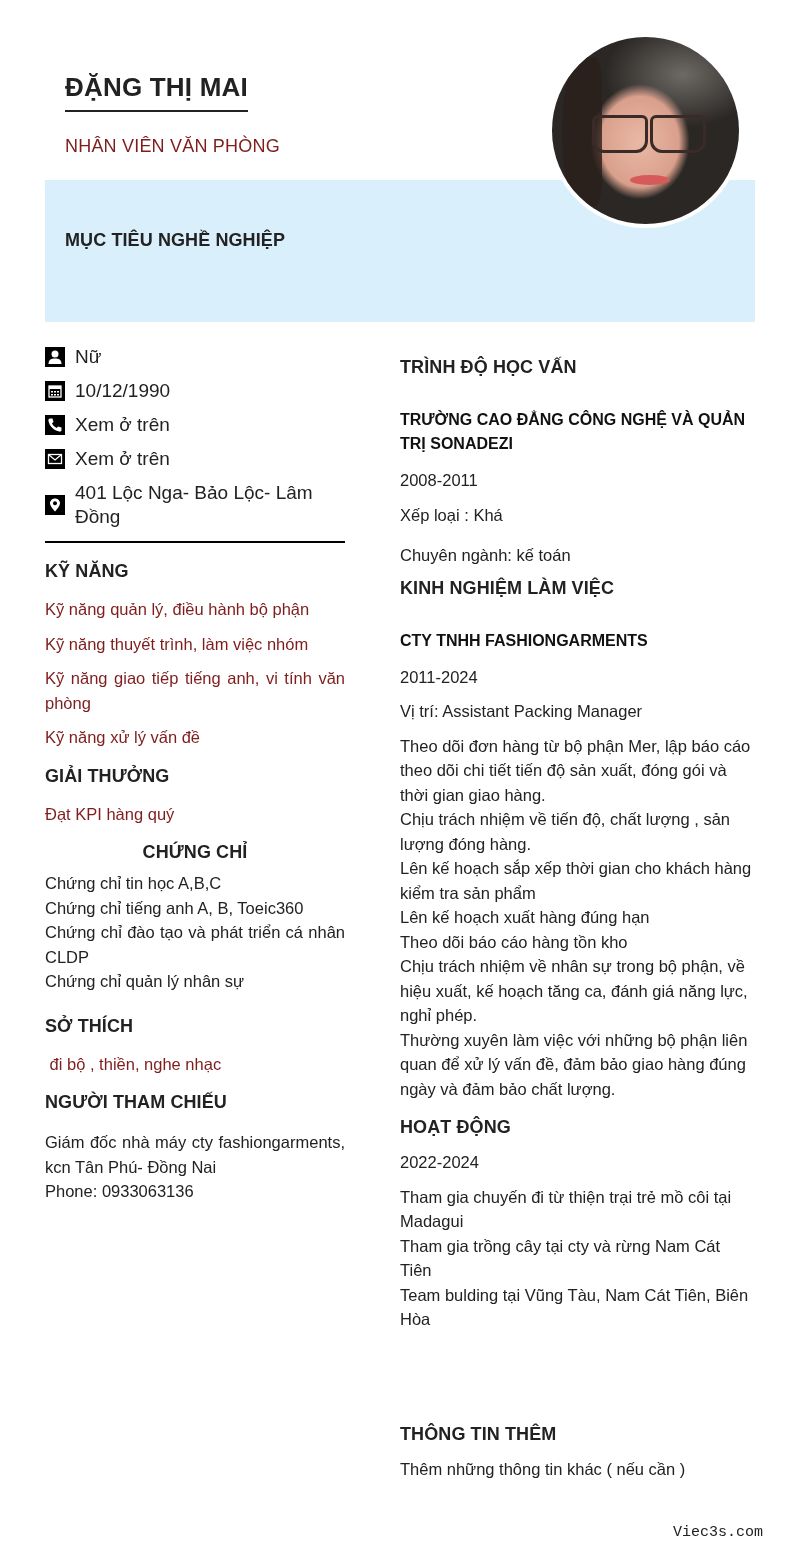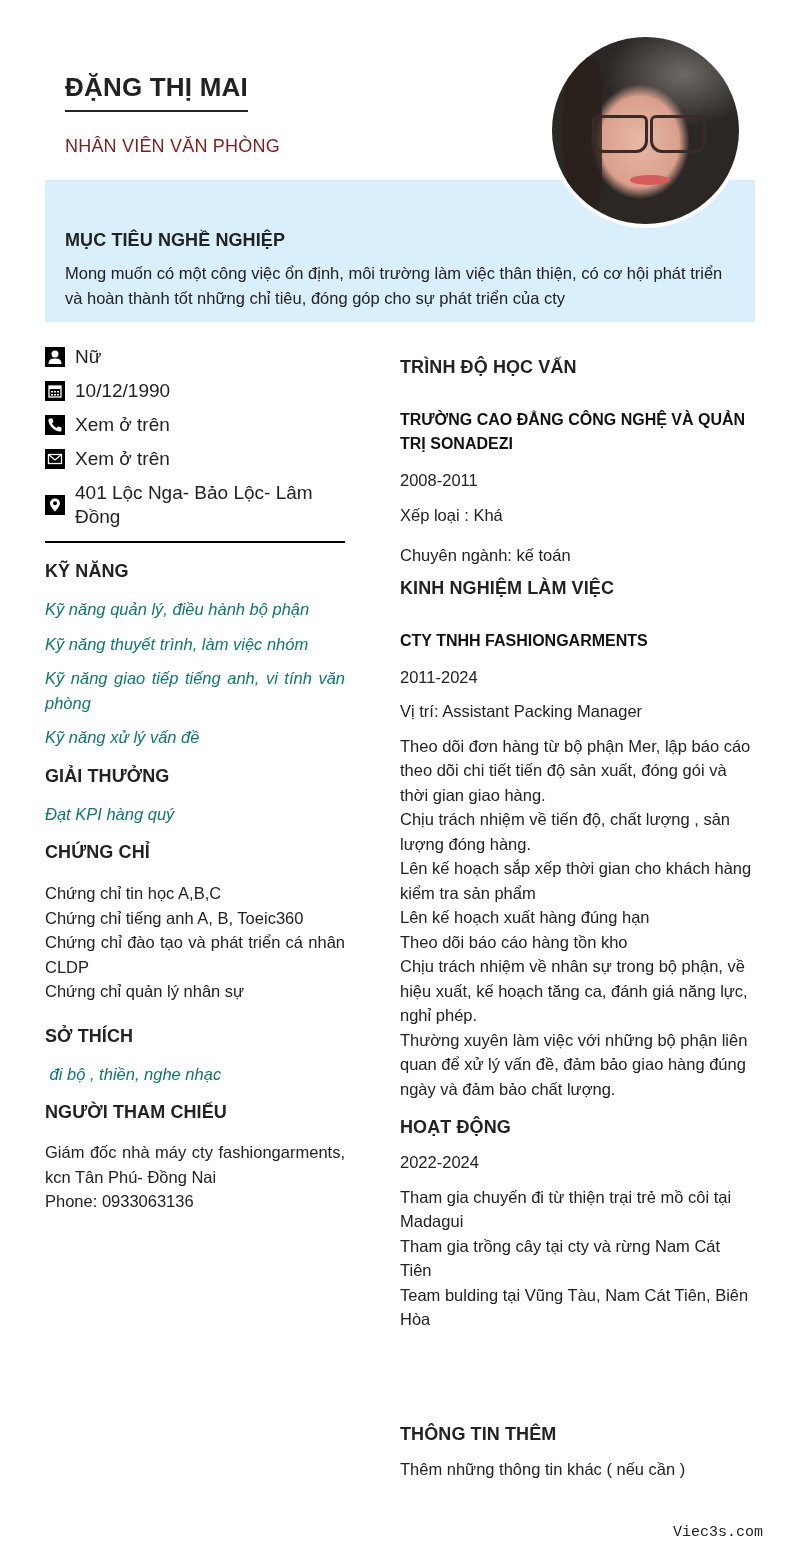--- a/index.html
+++ b/index.html
@@ -28,21 +28,21 @@
 
   .left-col { position: absolute; left: 45px; top: 345px; width: 300px; }
   .contact-item { display: flex; align-items: flex-start; font-size: 19px; line-height: 24px; margin-bottom: 10px; color: #222; }
   .contact-item .ic { width: 20px; height: 20px; background: #000; margin-right: 10px; flex-shrink: 0; margin-top: 2px; display: flex; align-items: center; justify-content: center; }
   .contact-item.addr .ic { margin-top: 14px; }
   .divider { width: 300px; height: 2px; background: #000; margin-top: 12px; margin-bottom: 18px; }
 
   .sec-title { font-size: 18px; font-weight: bold; color: #222; letter-spacing: 0.1px; }
   .l-sec { margin-bottom: 16px; }
   .l-sec .sec-title { margin-bottom: 15px; }
-  .l-item { font-size: 16.5px; line-height: 24.5px; margin-bottom: 10px; color: #0f766e; font-style: italic; }
+  .l-item { font-size: 16.5px; line-height: 24.5px; margin-bottom: 10px; color: #7f1d1d; }
   .l-item-tight { font-size: 16.5px; line-height: 24.5px; color: #222; }
   .justify { text-align: justify; }
 
   .right-col { position: absolute; left: 400px; top: 357px; width: 355px; }
   .r-sec .sec-title { margin-bottom: 0; }
   .org { font-size: 16px; font-weight: bold; color: #111; line-height: 24px; }
   .r-item { font-size: 16.5px; line-height: 24.5px; color: #222; }
   .mb10 { margin-bottom: 10px; }
 
   .footer { position: absolute; right: 37px; top: 1524px; font-family: "Liberation Mono", "DejaVu Sans Mono", monospace; font-size: 15px; color: #222; }
@@ -50,21 +50,20 @@
 </head>
 <body>
 
 <div class="header">
   <div class="name">ĐẶNG THỊ MAI</div>
   <div class="job-title">NHÂN VIÊN VĂN PHÒNG</div>
 </div>
 
 <div class="objective">
   <div class="sec-title">MỤC TIÊU NGHỀ NGHIỆP</div>
-  <div class="obj-text">Mong muốn có một công việc ổn định, môi trường làm việc thân thiện, có cơ hội phát triển và hoàn thành tốt những chỉ tiêu, đóng góp cho sự phát triển của cty</div>
 </div>
 
 <div class="photo-wrap">
   <div class="photo">
     <div class="hair"></div>
     <div class="glasses"></div>
     <div class="lips"></div>
   </div>
 </div>
 
@@ -131,21 +130,21 @@
     <div class="l-item justify">Kỹ năng giao tiếp tiếng anh, vi tính văn phòng</div>
     <div class="l-item">Kỹ năng xử lý vấn đề</div>
   </div>
 
   <div class="l-sec">
     <div class="sec-title">GIẢI THƯỞNG</div>
     <div class="l-item">Đạt KPI hàng quý</div>
   </div>
 
   <div class="l-sec" style="margin-bottom:22px;">
-    <div class="sec-title" style="margin-bottom:18px;">CHỨNG CHỈ</div>
+    <div class="sec-title" style="margin-bottom:8px;text-align:center;">CHỨNG CHỈ</div>
     <div class="l-item-tight">Chứng chỉ tin học A,B,C</div>
     <div class="l-item-tight">Chứng chỉ tiếng anh A, B, Toeic360</div>
     <div class="l-item-tight justify">Chứng chỉ đào tạo và phát triển cá nhân CLDP</div>
     <div class="l-item-tight">Chứng chỉ quản lý nhân sự</div>
   </div>
 
   <div class="l-sec">
     <div class="sec-title">SỞ THÍCH</div>
     <div class="l-item" style="white-space:pre;"> đi bộ , thiền, nghe nhạc</div>
   </div>

